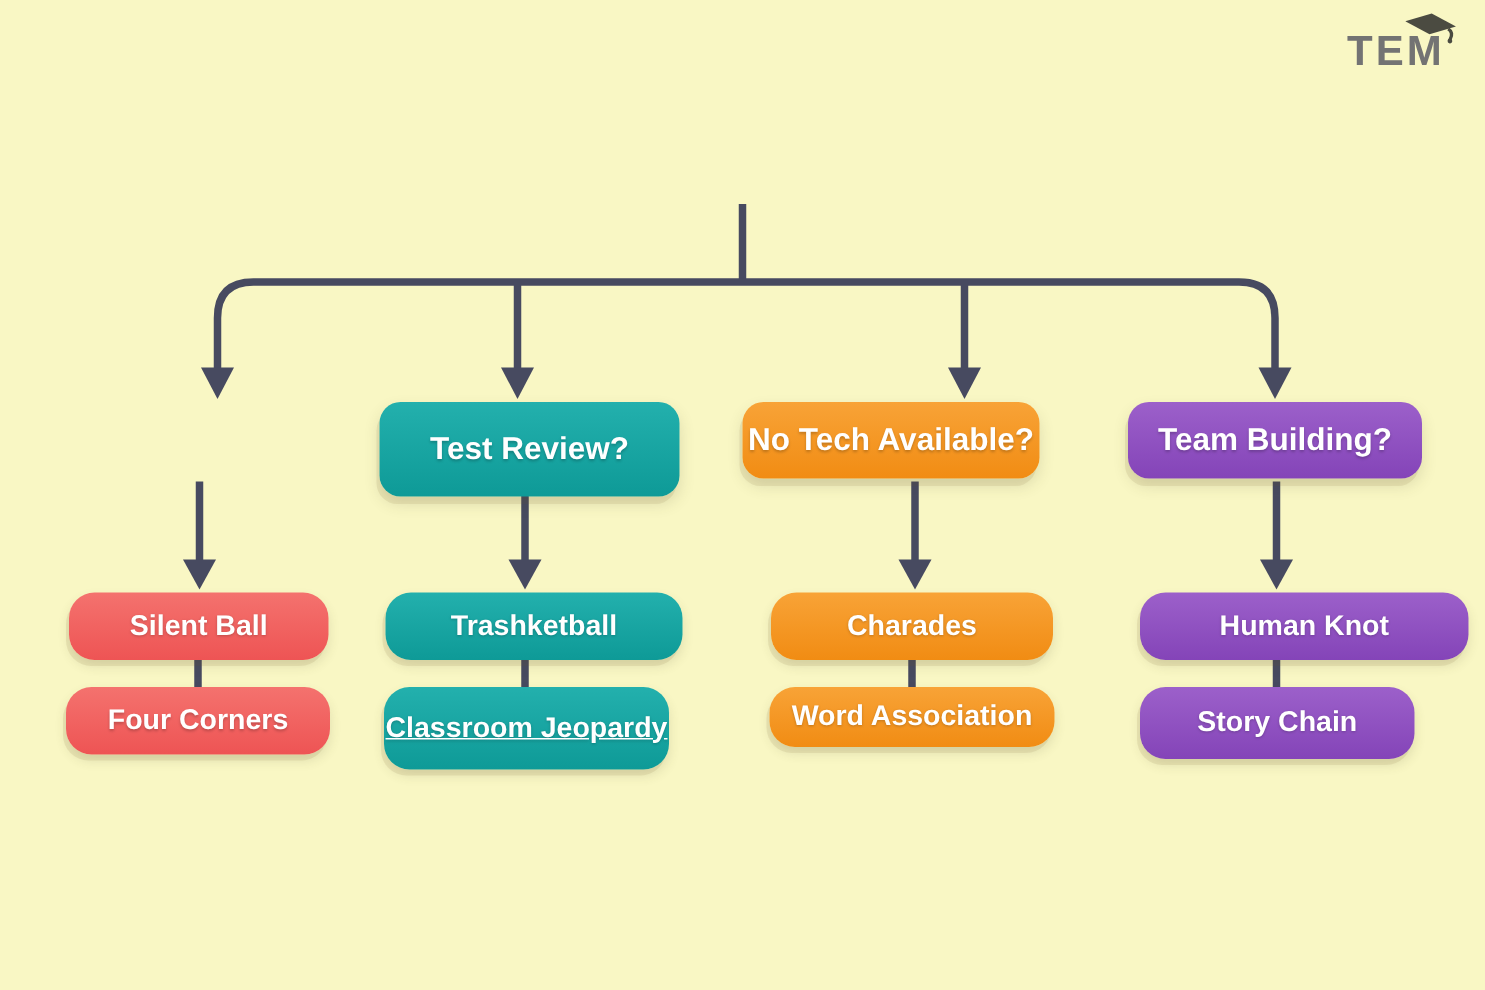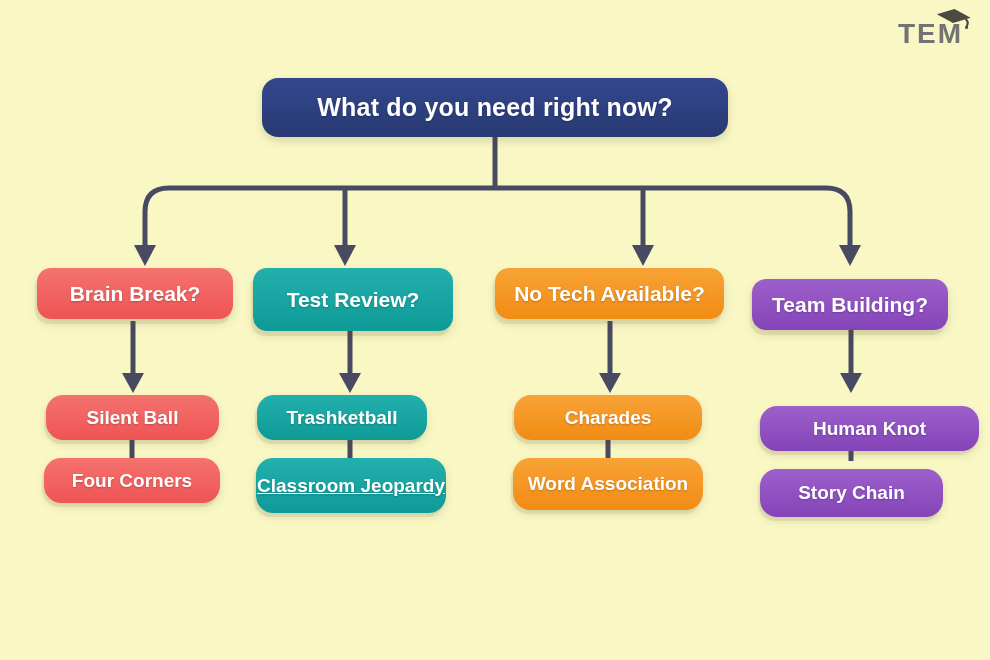--- a/index.html
+++ b/index.html
@@ -21,21 +21,21 @@
   .root{
     border-radius:16px;font-size:25px;letter-spacing:0.2px;
     background:linear-gradient(180deg,#33478d 0%,#283a72 100%);
     box-shadow:0 4px 8px rgba(70,70,40,0.18);
   }
   .branch{border-radius:14px;font-size:21px;box-shadow:-2px 5px 0 rgba(120,90,40,0.10),0 5px 10px rgba(70,70,40,0.15);}
   .leaf{border-radius:17px;font-size:19px;box-shadow:-2px 4px 0 rgba(120,90,40,0.10),0 4px 8px rgba(70,70,40,0.14);}
   .c-red{background:linear-gradient(180deg,#f4726e 0%,#ee5454 100%);}
   .c-teal{background:linear-gradient(180deg,#23b0ad 0%,#0e9a97 100%);}
   .c-orange{background:linear-gradient(180deg,#f8a337 0%,#f18c13 100%);}
-  .c-purple{background:linear-gradient(180deg,#9c60ca 0%,#8444b8 100%);margin-top:11px;}
+  .c-purple{background:linear-gradient(180deg,#9c60ca 0%,#8444b8 100%);}
   .logo{
     position:absolute;left:898px;top:16px;width:80px;height:40px;z-index:3;
     color:#737373;font-weight:bold;font-size:28px;letter-spacing:2px;
   }
   .logo .cap{position:absolute;right:6px;top:-9px;transform:rotate(6deg);}
   .logo .word{position:absolute;left:0;top:2px;}
 </style>
 </head>
 <body>
 
@@ -79,30 +79,28 @@
     <span class="cap">
       <svg width="36" height="24" viewBox="0 0 36 24">
         <polygon points="17,1 34,8 17,15 0,8" fill="#4b4b41"></polygon>
         <path d="M29 10 Q33 12 31 17" stroke="#4b4b41" stroke-width="2.2" fill="none"></path>
         <circle cx="31" cy="18" r="1.6" fill="#4b4b41"></circle>
       </svg>
     </span>
     <span class="word">TEM</span>
   </div>
 
-  <div class="node root" style="left:262px;top:78px;width:466px;height:59px;">What do you need right now?</div>
 
-  <div class="node branch c-red" style="left:37px;top:268px;width:196px;height:51px;">Brain Break?</div>
   <div class="node branch c-teal" style="left:253px;top:268px;width:200px;height:63px;">Test Review?</div>
-  <div class="node branch c-orange" style="left:495px;top:268px;width:229px;height:51px;">No Tech Available?</div>
+  <div class="node branch c-orange" style="left:495px;top:268px;width:198px;height:51px;">No Tech Available?</div>
   <div class="node branch c-purple" style="left:752px;top:268px;width:196px;height:51px;">Team Building?</div>
 
   <div class="node leaf c-red" style="left:46px;top:395px;width:173px;height:45px;">Silent Ball</div>
-  <div class="node leaf c-teal" style="left:257px;top:395px;width:170px;height:45px;">Trashketball</div>
+  <div class="node leaf c-teal" style="left:257px;top:395px;width:198px;height:45px;">Trashketball</div>
   <div class="node leaf c-orange" style="left:514px;top:395px;width:188px;height:45px;">Charades</div>
   <div class="node leaf c-purple" style="left:760px;top:395px;width:219px;height:45px;">Human Knot</div>
 
   <div class="node leaf c-red" style="left:44px;top:458px;width:176px;height:45px;">Four Corners</div>
   <div class="node leaf c-teal" style="left:256px;top:458px;width:190px;height:55px;text-decoration:underline;">Classroom Jeopardy</div>
-  <div class="node leaf c-orange" style="left:513px;top:458px;width:190px;height:52px;">Word Association</div>
+  <div class="node leaf c-orange" style="left:513px;top:458px;width:190px;height:40px;">Word Association</div>
   <div class="node leaf c-purple" style="left:760px;top:458px;width:183px;height:48px;">Story Chain</div>
 
 </div>
 
 </body></html>

